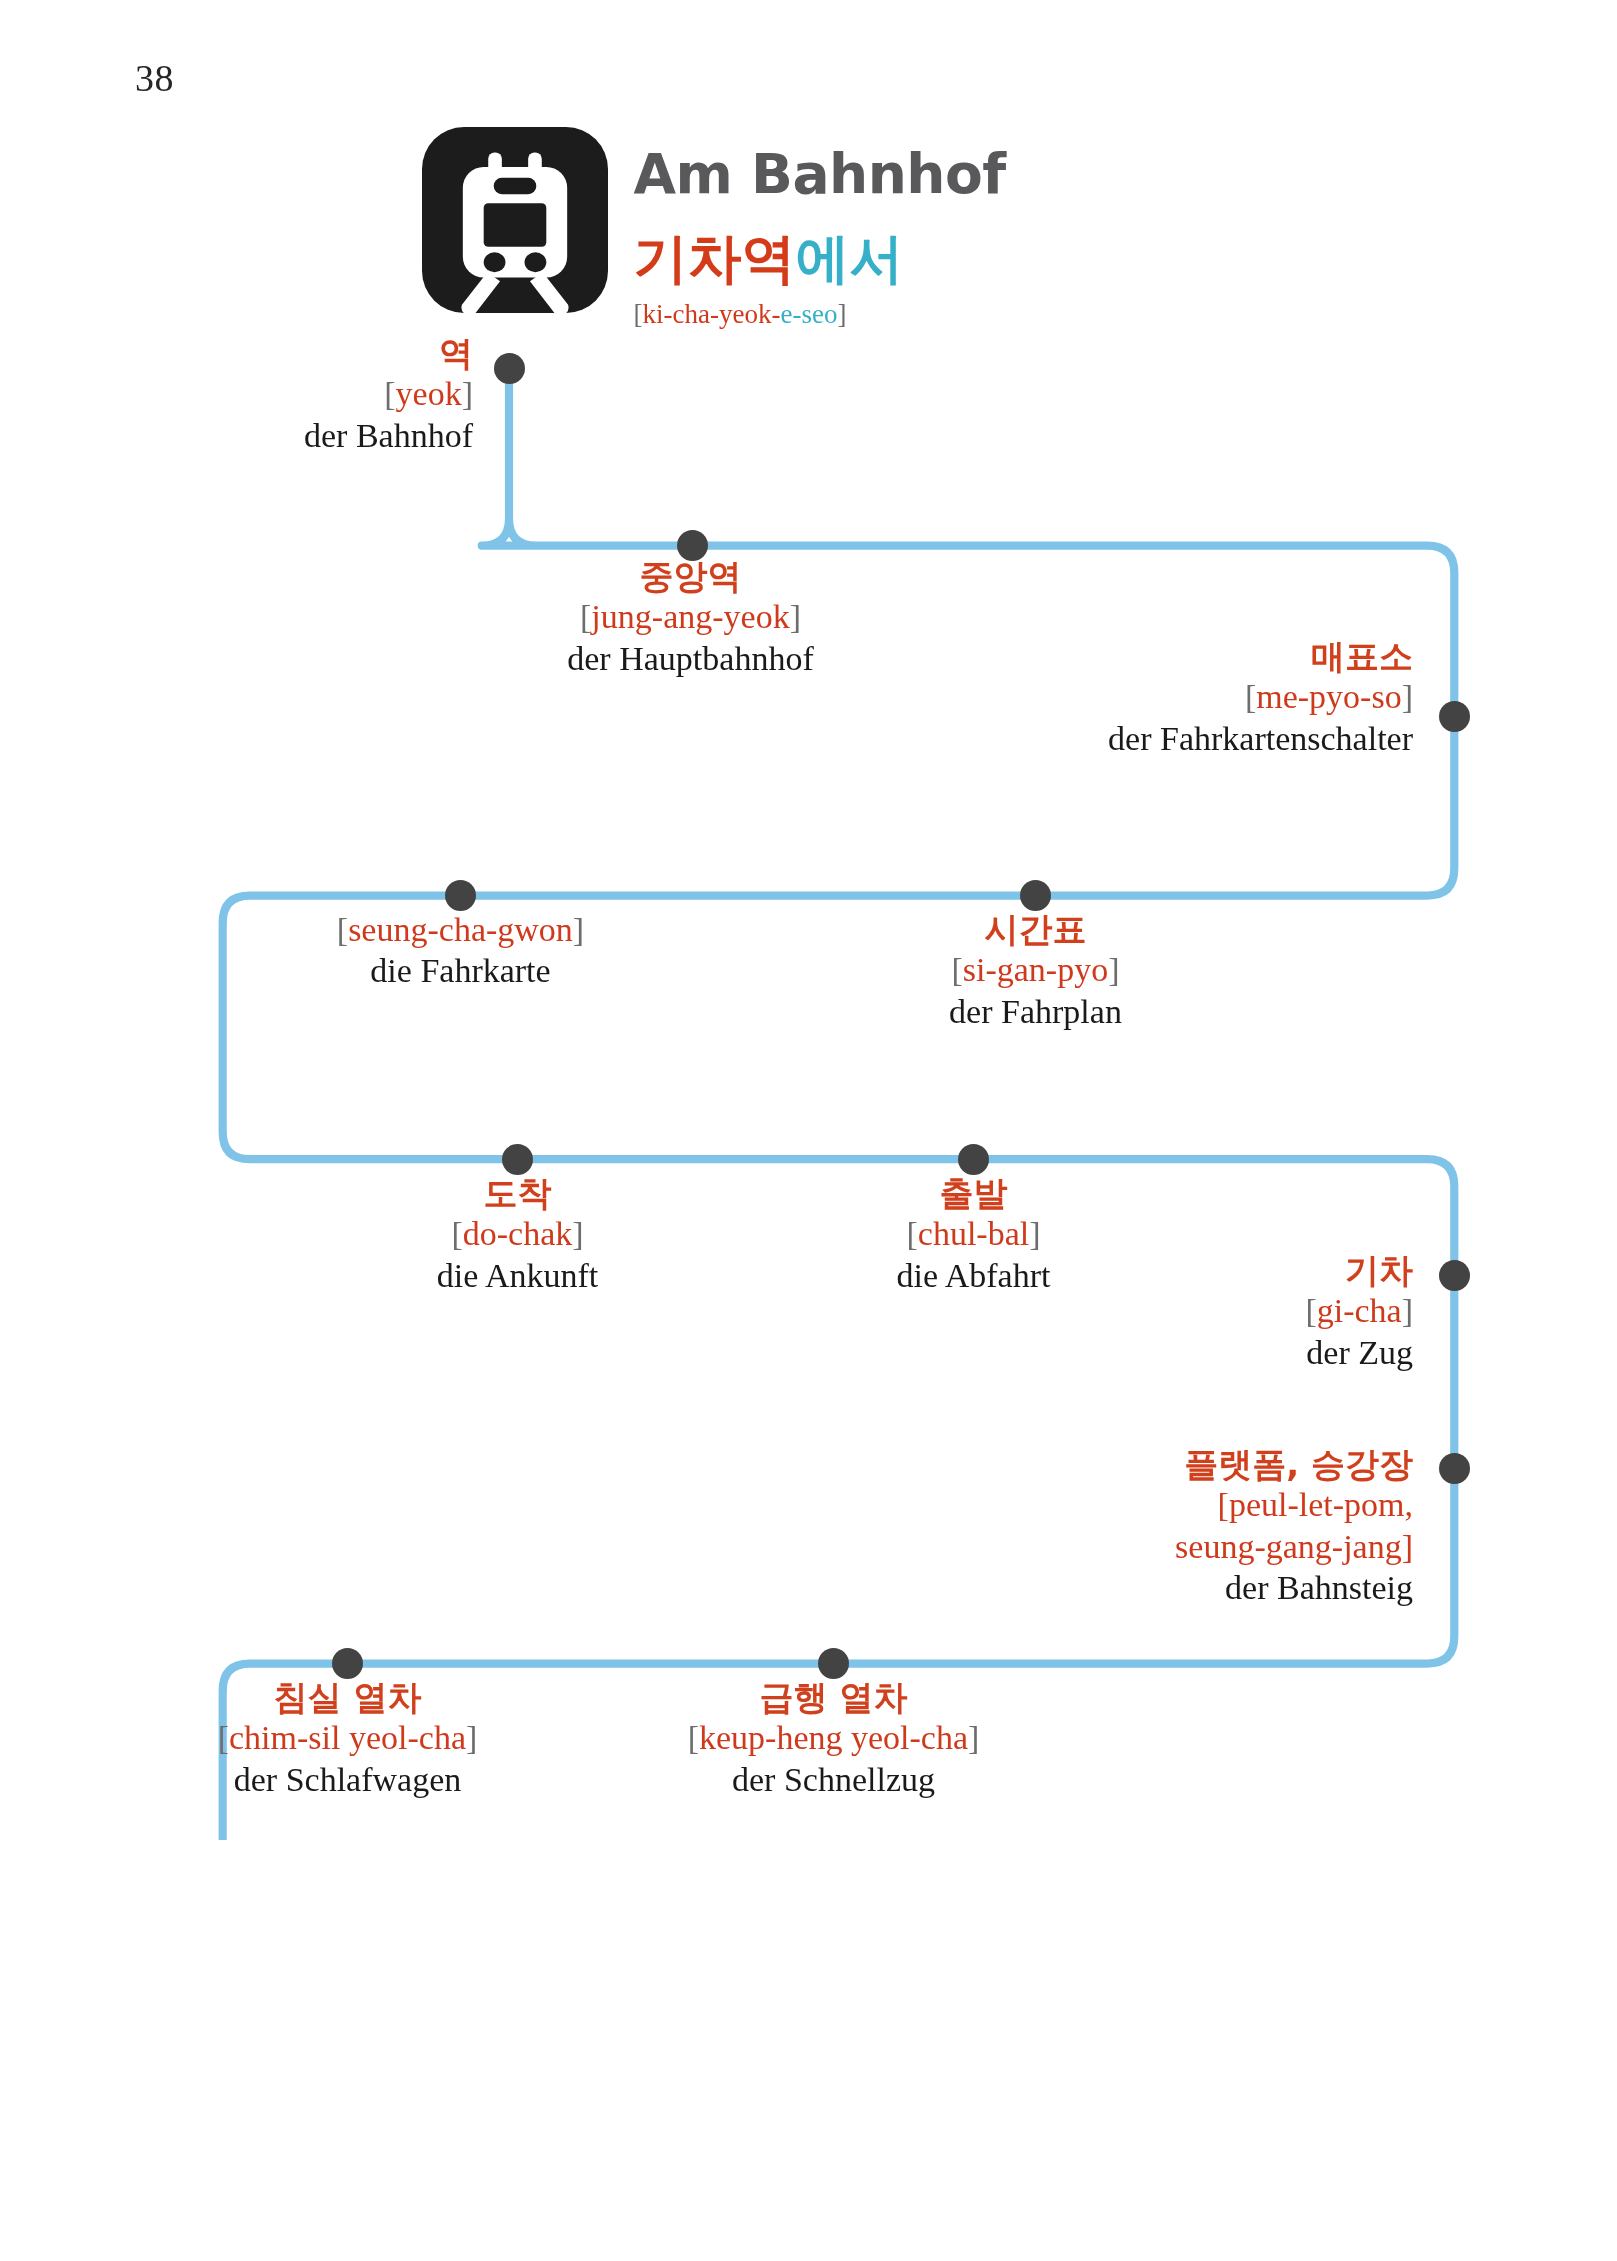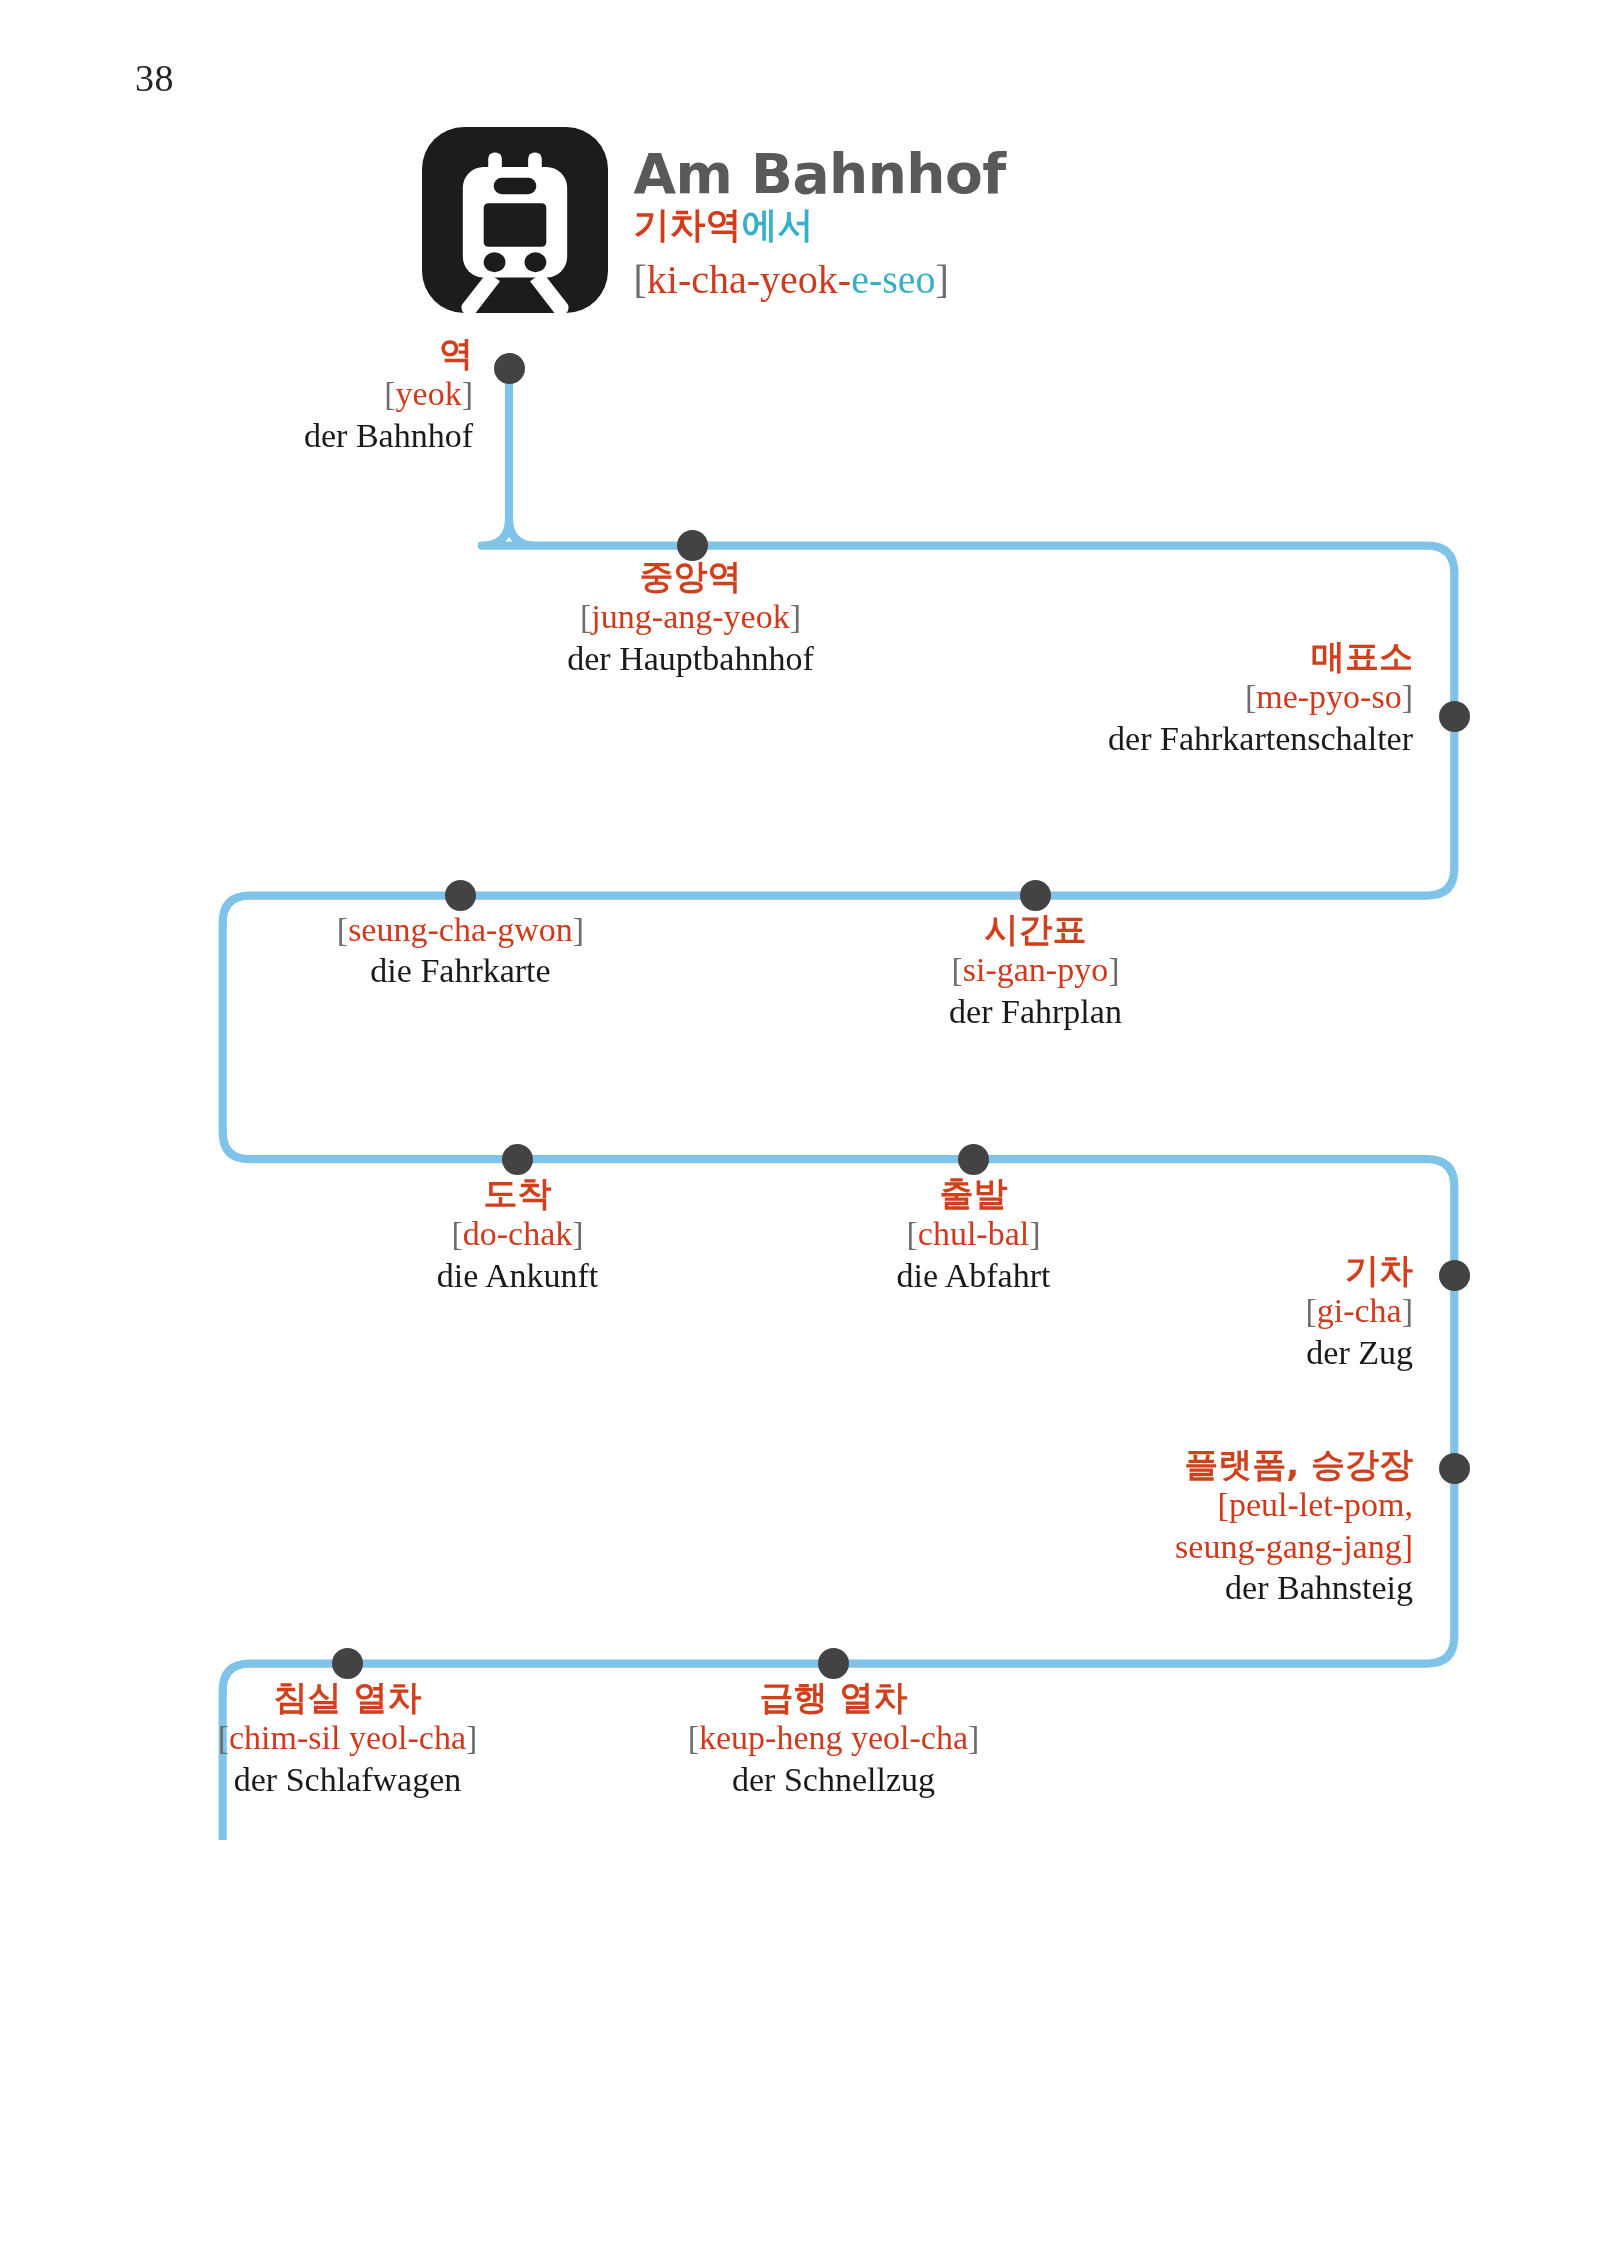--- a/index.html
+++ b/index.html
@@ -63,32 +63,32 @@
   #title-de {
     font-family: "DejaVu Sans", "Liberation Sans", sans-serif;
     font-weight: bold;
     font-size: 55px;
     color: #59595b;
     line-height: 1.0;
     letter-spacing: -0.5px;
     white-space: nowrap;
   }
   #title-ko {
-    font-family: Liberation Mono, monospace;
+    font-family: Liberation Sans, sans-serif;
     font-weight: bold;
-    font-size: 36px;
+    font-size: 54px;
     line-height: 1.25;
-    margin-top: 3px;
+    margin-top: 23px;
     white-space: nowrap;
   }
   .ko-red  { color: #d43b19; }
   .ko-teal { color: #36b0c9; }
   #title-rom {
     font-family: "Liberation Serif", "DejaVu Serif", serif;
-    font-size: 40px;
+    font-size: 27px;
     line-height: 1.2;
     margin-top: 5.5px;
     white-space: nowrap;
   }
   .brk { color: #6d6d6d; }
   .rom-red { color: #cf3a1c; }
   .rom-teal { color: #36b0c9; }
 
   
   .entry {

